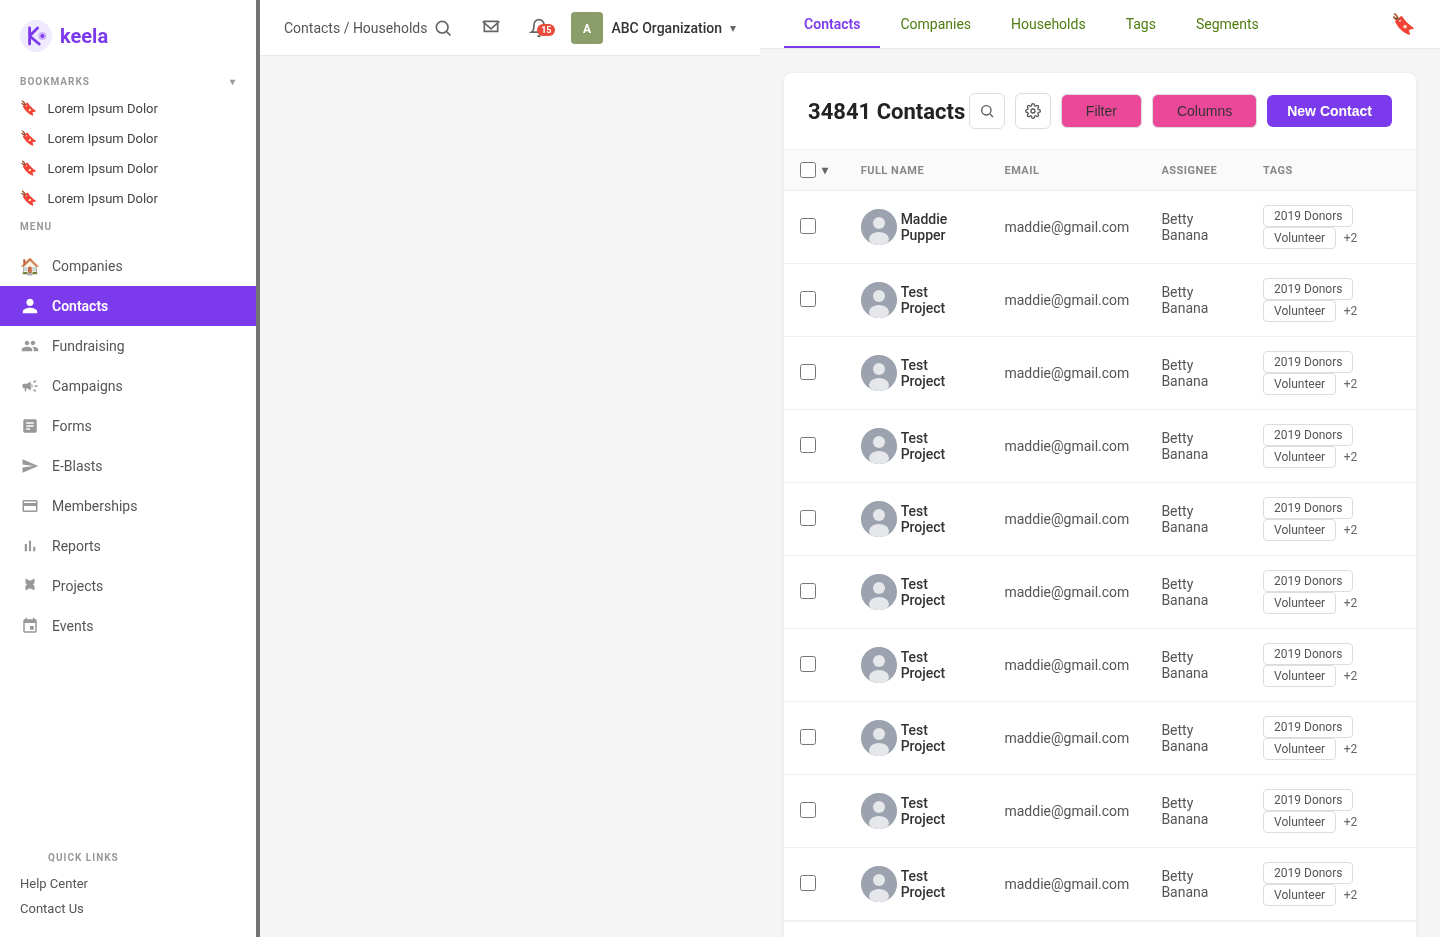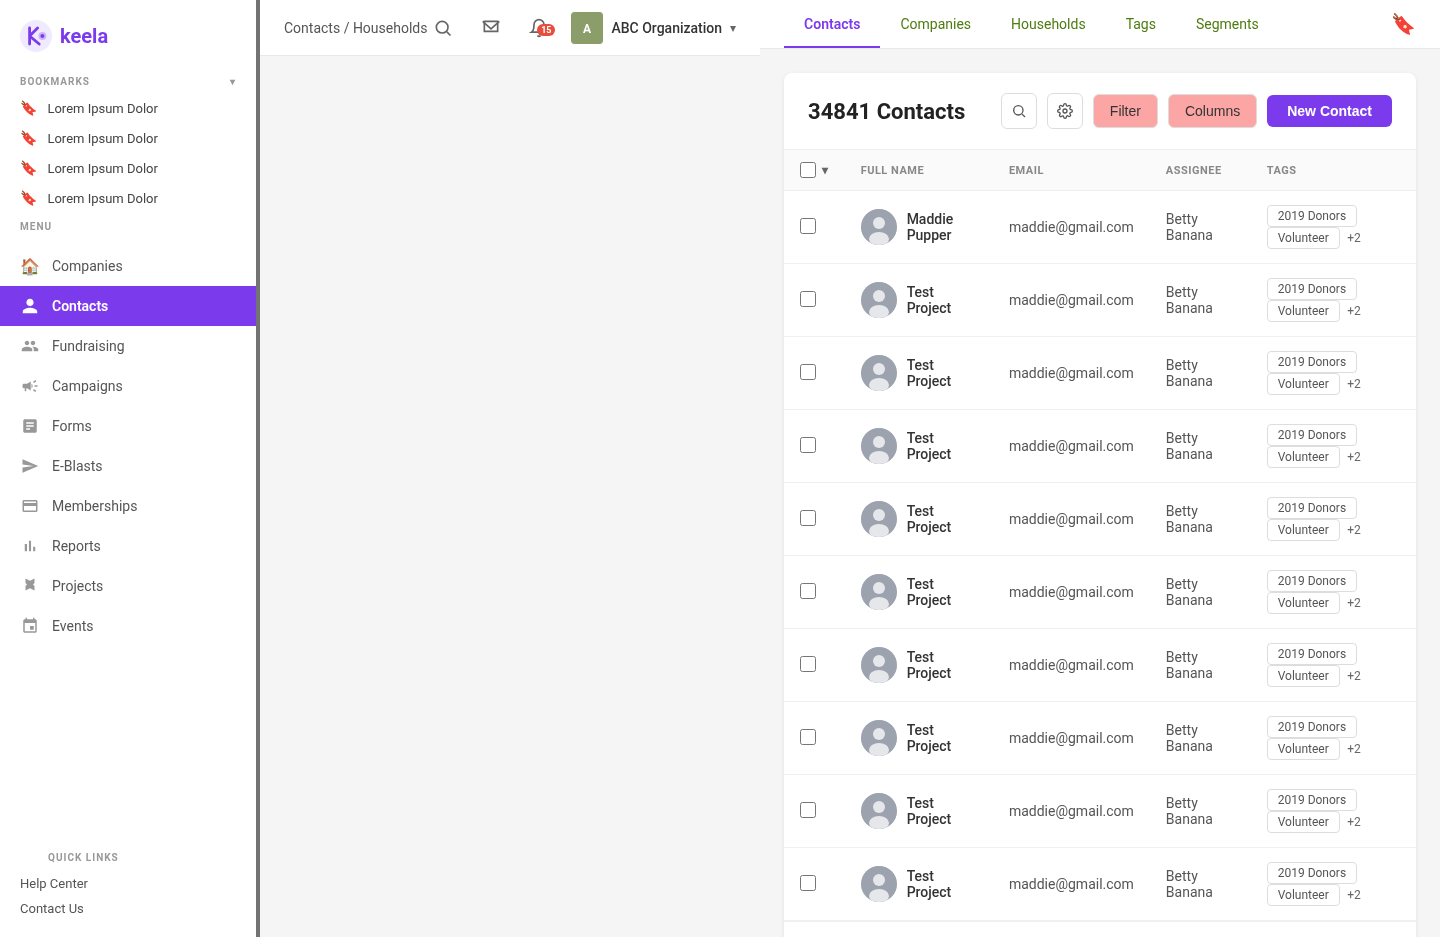--- a/index.html
+++ b/index.html
@@ -246,24 +246,24 @@
       border-radius: 6px;
       display: flex;
       align-items: center;
       justify-content: center;
       cursor: pointer;
       background: #fff;
       color: #555;
       font-size: 16px;
     }
     .action-btn {
-      padding: 8px 16px;
+      padding: 8px 24px;
       border: 1px solid #ddd;
       border-radius: 6px;
-      background: #fca5a5;
+      background: #ec4899;
       font-size: 14px;
       color: #333;
       cursor: pointer;
       font-weight: 500;
     }
     .new-contact-btn {
       padding: 8px 20px;
       background: #7c3aed;
       color: #fff;
       border: none;
@@ -295,21 +295,21 @@
     .contacts-table td {
       padding: 14px 16px;
       font-size: 14px;
       color: #333;
       border-bottom: 1px solid #f0f0f0;
       vertical-align: middle;
     }
     .contact-cell {
       display: flex;
       align-items: center;
-      gap: 10px;
+      gap: 4px;
     }
     .contact-avatar {
       width: 36px;
       height: 36px;
       border-radius: 50%;
       background: #b0b8c1;
       display: flex;
       align-items: center;
       justify-content: center;
       color: #fff;

